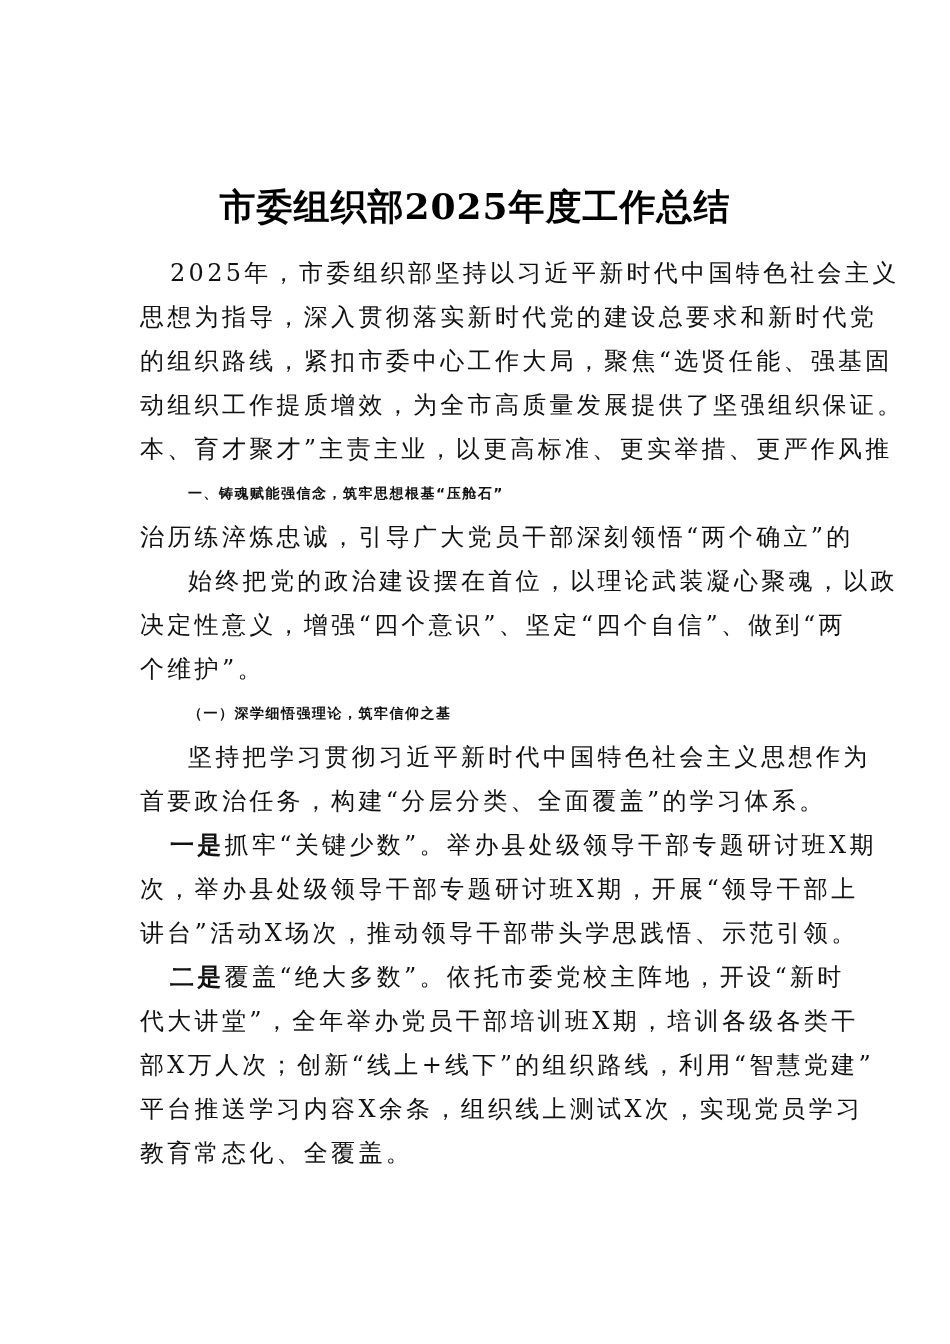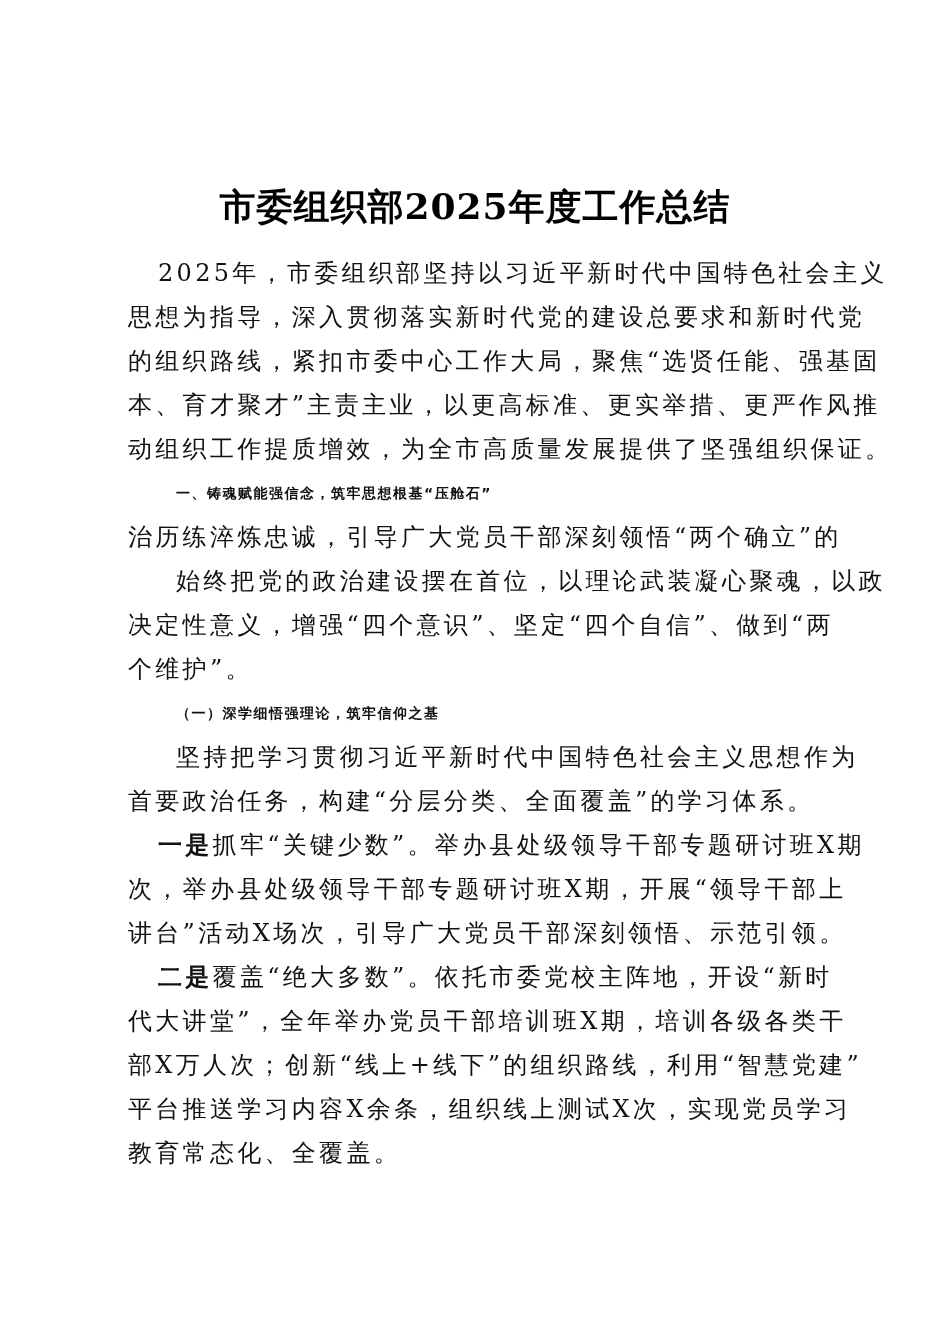--- a/index.html
+++ b/index.html
@@ -43,20 +43,21 @@
     }
     .line {
       display: block;
       height: 44px;
       line-height: 44px;
       font-size: 24px;
       white-space: nowrap;
       letter-spacing: 3.3px;
       text-align: justify;
       text-align-last: justify;
+      margin-left: 12px;
     }
     .line.last {
       text-align-last: left;
     }
     .indent { padding-left: 30px; }
     .indent2 { padding-left: 48px; }
     .heading {
       font-weight: bold;
       letter-spacing: 1.5px;
       text-align-last: left;
@@ -71,22 +72,22 @@
 <div class="page">
 
   <div class="title">市委组织部2025年度工作总结</div>
 
   <div class="body">
 
     <div>
       <span class="line indent">2025年，市委组织部坚持以习近平新时代中国特色社会主义</span>
       <span class="line">思想为指导，深入贯彻落实新时代党的建设总要求和新时代党</span>
       <span class="line">的组织路线，紧扣市委中心工作大局，聚焦“选贤任能、强基固</span>
+      <span class="line">动组织工作提质增效，为全市高质量发展提供了坚强组织保证。</span>
       <span class="line">本、育才聚才”主责主业，以更高标准、更实举措、更严作风推</span>
-      <span class="line">动组织工作提质增效，为全市高质量发展提供了坚强组织保证。</span>
     </div>
 
     <span class="line heading indent2">一、铸魂赋能强信念，筑牢思想根基“压舱石”</span>
 
     <div>
       <span class="line">治历练淬炼忠诚，引导广大党员干部深刻领悟“两个确立”的</span>
       <span class="line indent2">始终把党的政治建设摆在首位，以理论武装凝心聚魂，以政</span>
       <span class="line">决定性意义，增强“四个意识”、坚定“四个自信”、做到“两</span>
       <span class="line last">个维护”。</span>
     </div>
@@ -94,21 +95,21 @@
     <span class="line heading indent2">（一）深学细悟强理论，筑牢信仰之基</span>
 
     <div>
       <span class="line indent2">坚持把学习贯彻习近平新时代中国特色社会主义思想作为</span>
       <span class="line last">首要政治任务，构建“分层分类、全面覆盖”的学习体系。</span>
     </div>
 
     <div>
       <span class="line indent"><b class="strong">一是</b><span>抓牢“关键少数”。举办县处级领导干部专题研讨班X期</span></span>
       <span class="line">次，举办县处级领导干部专题研讨班X期，开展“领导干部上</span>
-      <span class="line last">讲台”活动X场次，引导广大党员干部深刻领悟、示范引领。</span>
+      <span class="line last">讲台”活动X场次，推动领导干部带头学思践悟、示范引领。</span>
     </div>
 
     <div>
       <span class="line indent"><b class="strong">二是</b><span>覆盖“绝大多数”。依托市委党校主阵地，开设“新时</span></span>
       <span class="line">代大讲堂”，全年举办党员干部培训班X期，培训各级各类干</span>
       <span class="line">部X万人次；创新“线上+线下”的组织路线，利用“智慧党建”</span>
       <span class="line">平台推送学习内容X余条，组织线上测试X次，实现党员学习</span>
       <span class="line last">教育常态化、全覆盖。</span>
     </div>
 

